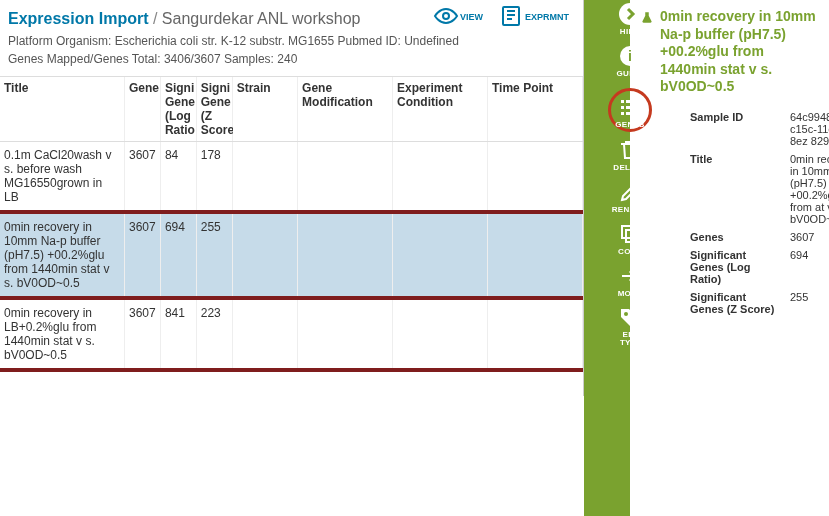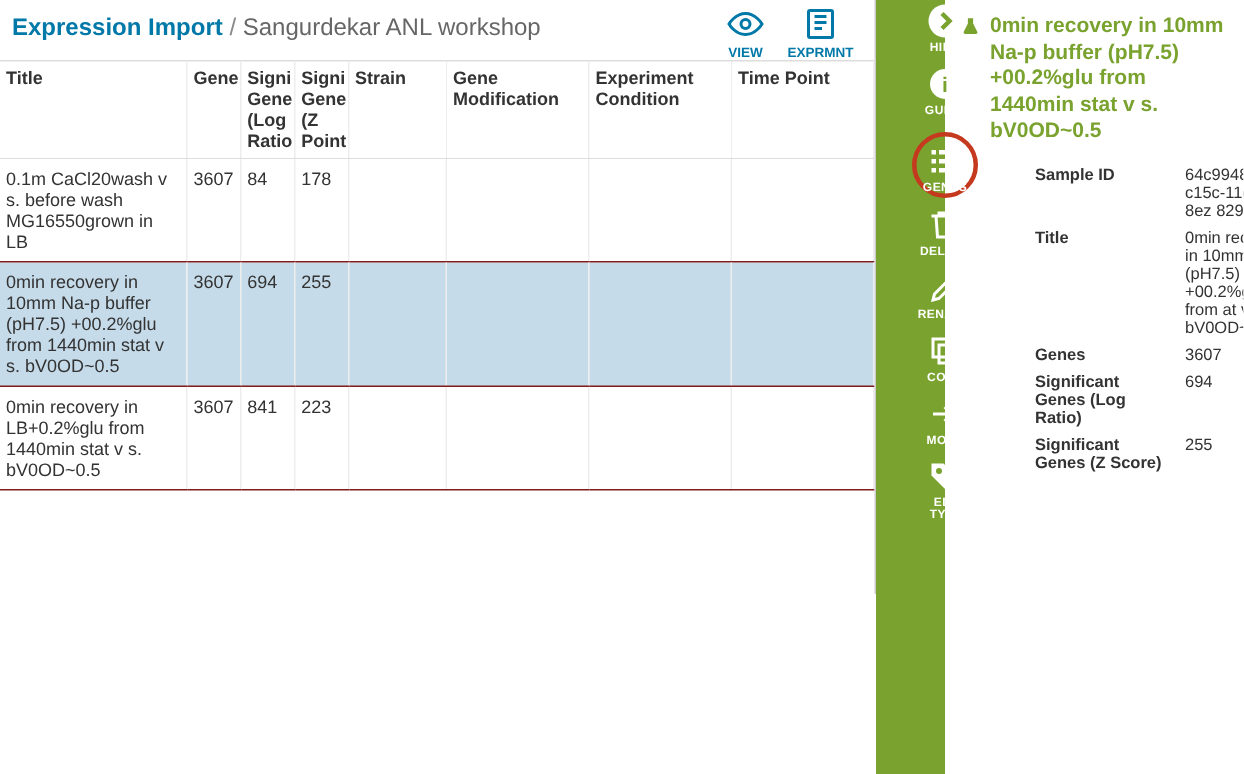--- a/index.html
+++ b/index.html
@@ -7,30 +7,30 @@
   
   .main-panel { width: 584px; height: 396px; display: flex; flex-direction: column; border-right: 1px solid #ccc; justify-content: space-between; }
   
   .header-row { display: flex; align-items: flex-start; padding: 4px 8px 0 8px; }
   .breadcrumb { flex: 1; font-size: 16px; font-weight: bold; padding-top: 6px; }
   .bc-import { color: #0078a8; }
   .bc-sep { color: #888; font-weight: normal; }
   .bc-name { color: #666; font-weight: normal; }
   
   .top-icons { display: flex; gap: 2px; }
-  .top-icon { display: flex; flex-direction: column; align-items: center; cursor: pointer; padding: 0 6px; }
+  .top-icon { display: flex; flex-direction: row; align-items: center; cursor: pointer; padding: 0 6px; }
   .top-icon svg { width: 28px; height: 24px; }
   .top-icon-label { font-size: 9px; color: #0078a8; font-weight: bold; margin-top: 2px; }
   
   .meta { padding: 4px 8px 8px 8px; color: #555; font-size: 12px; line-height: 1.5; }
   
   .table-wrap { flex: 1; overflow: auto; border-top: 1px solid #ddd; position: relative; }
   table { border-collapse: collapse; width: 100%; table-layout: fixed; }
   th { text-align: left; font-size: 12px; font-weight: bold; padding: 4px 4px; border-bottom: 1px solid #ddd; border-right: 1px solid #eee; vertical-align: top; background: #fff; position: sticky; top: 0; }
-  td { padding: 6px 4px; border-bottom: 1px solid #7f1d1d; border-right: 1px solid #eee; vertical-align: top; font-size: 12px; }
+  td { padding: 6px 4px; border-bottom: 4px solid #7f1d1d; border-right: 1px solid #eee; vertical-align: top; font-size: 12px; }
   .col-title { width: 118px; }
   .col-gene { width: 34px; }
   .col-sig1 { width: 34px; }
   .col-sig2 { width: 34px; }
   .col-strain { width: 62px; }
   .col-mod { width: 90px; }
   .col-cond { width: 90px; }
   .col-tp { width: 90px; }
   tr.selected td { background: #c6dbe9; }
   .add-col { position: absolute; right: 2px; top: 6px; width: 14px; height: 14px; background: #999; border-radius: 50%; color: #fff; font-weight: bold; text-align: center; line-height: 14px; font-size: 11px; cursor: pointer; }
@@ -69,38 +69,42 @@
       </div>
       <div class="top-icon">
         <svg viewBox="0 0 24 24" fill="none" stroke="#0078a8" stroke-width="2">
             <rect x="4" y="3" width="16" height="18" rx="1"></rect>
             <path d="M8 7h8M8 11h8M8 15h5"></path>
           </svg>
         <span class="top-icon-label">EXPRMNT</span>
       </div>
     </div>
   </div>
+  <div class="meta">
+    <div>Platform Organism: Escherichia coli str. K-12 substr. MG1655 Pubmed ID: Undefined</div>
+    <div>Genes Mapped/Genes Total: 3406/3607 Samples: 240</div>
+  </div>
   <div class="table-wrap">
     <div class="add-col">+</div>
     <table>
       <thead>
         <tr>
           <th class="col-title">Title</th>
           <th class="col-gene">Gene</th>
           <th class="col-sig1">
             <div>Signi</div>
               <div>Gene</div>
               <div>(Log</div>
               <div>Ratio</div>
           </th>
           <th class="col-sig2">
             <div>Signi</div>
               <div>Gene</div>
               <div>(Z</div>
-              <div>Point</div>
+              <div>Score</div>
           </th>
           <th class="col-strain">Strain</th>
           <th class="col-mod">Gene Modification</th>
           <th class="col-cond">Experiment Condition</th>
           <th class="col-tp">Time Point</th>
         </tr>
       </thead>
       <tbody id="tbody">
           <tr>
             <td>0.1m CaCl20wash v s. before wash MG16550grown in LB</td>

